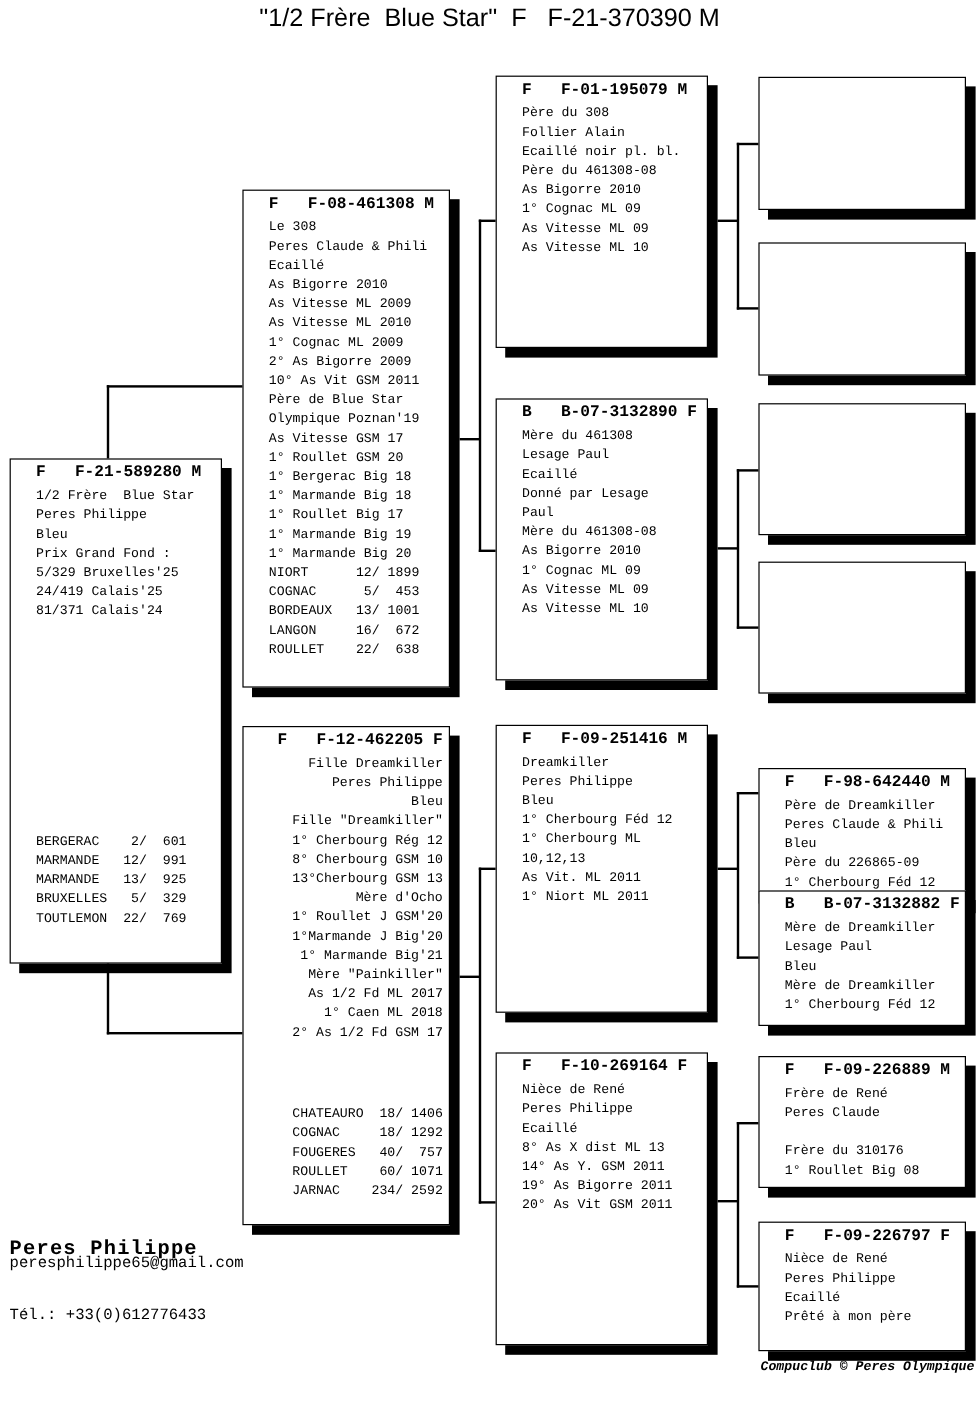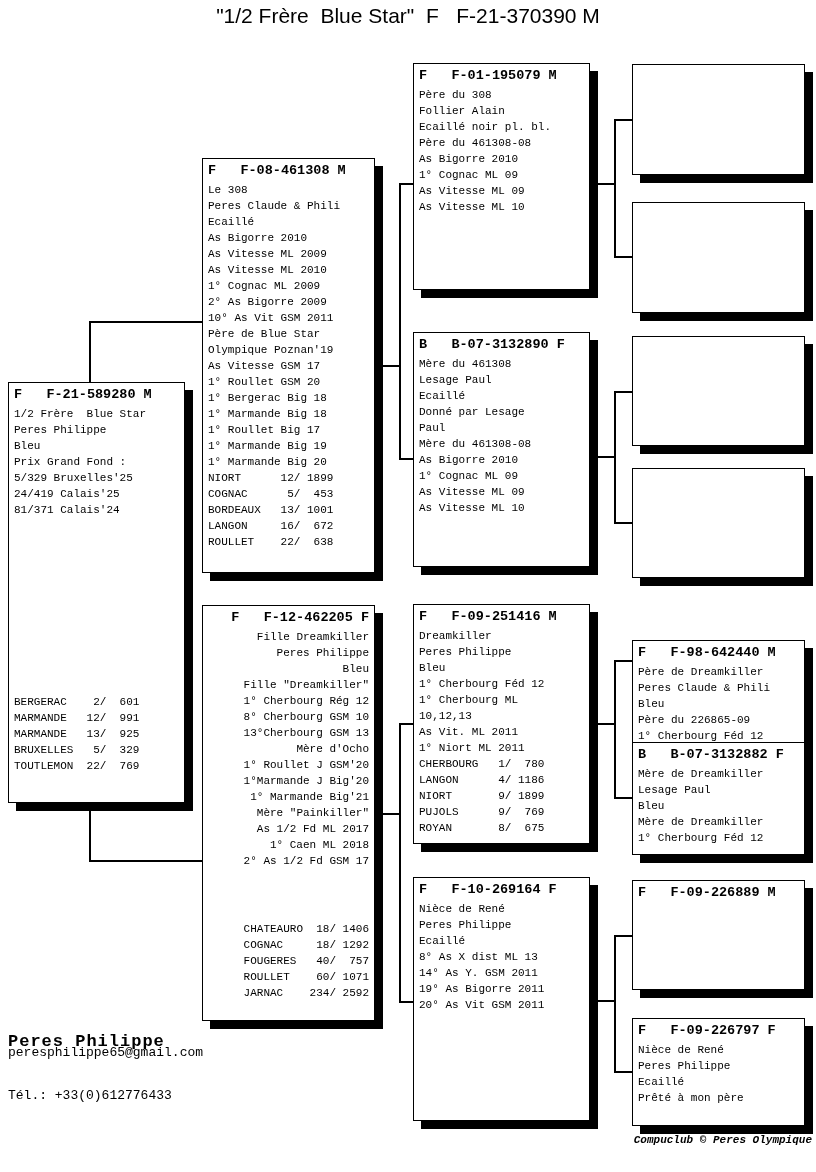--- a/index.html
+++ b/index.html
@@ -22,21 +22,21 @@
     font-size: 21px;
     font-weight: 400;
     white-space: pre;
   }
   .pbox {
     position: absolute;
     background: #fff;
     border: 1.5px solid #000;
     box-shadow: 8px 8px 0 0 #000;
     box-sizing: border-box;
-    padding: 3px 5px 0 5px;
+    padding: 3px 5px 0 21px;
     overflow: hidden;
   }
   .pbox-head {
     font-weight: bold;
     font-size: 13.5px;
     line-height: 17px;
     white-space: pre;
     margin: 0 0 3px 0;
   }
   .pbox pre {
@@ -182,25 +182,20 @@
   <div class="pbox" style="left:413px; top:604px; width:177px; height:240px;">
     <div class="pbox-head">F   F-09-251416 M</div>
     <pre>Dreamkiller
 Peres Philippe
 Bleu
 1° Cherbourg Féd 12
 1° Cherbourg ML
 10,12,13
 As Vit. ML 2011
 1° Niort ML 2011</pre>
-    <pre>CHERBOURG   1/  780
-LANGON      4/ 1186
-NIORT       9/ 1899
-PUJOLS      9/  769
-ROYAN       8/  675</pre>
   </div>
 
   <div class="pbox" style="left:413px; top:877px; width:177px; height:244px;">
     <div class="pbox-head">F   F-10-269164 F</div>
     <pre>Nièce de René
 Peres Philippe
 Ecaillé
 8° As X dist ML 13
 14° As Y. GSM 2011
 19° As Bigorre 2011
@@ -225,20 +220,25 @@
     <div class="pbox-head">B   B-07-3132882 F</div>
     <pre>Mère de Dreamkiller
 Lesage Paul
 Bleu
 Mère de Dreamkiller
 1° Cherbourg Féd 12</pre>
   </div>
 
   <div class="pbox" style="left:632px; top:880px; width:173px; height:110px;">
     <div class="pbox-head">F   F-09-226889 M</div>
+    <pre>Frère de René
+Peres Claude
+
+Frère du 310176
+1° Roullet Big 08</pre>
   </div>
 
   <div class="pbox" style="left:632px; top:1018px; width:173px; height:108px;">
     <div class="pbox-head">F   F-09-226797 F</div>
     <pre>Nièce de René
 Peres Philippe
 Ecaillé
 Prêté à mon père</pre>
   </div>
 

